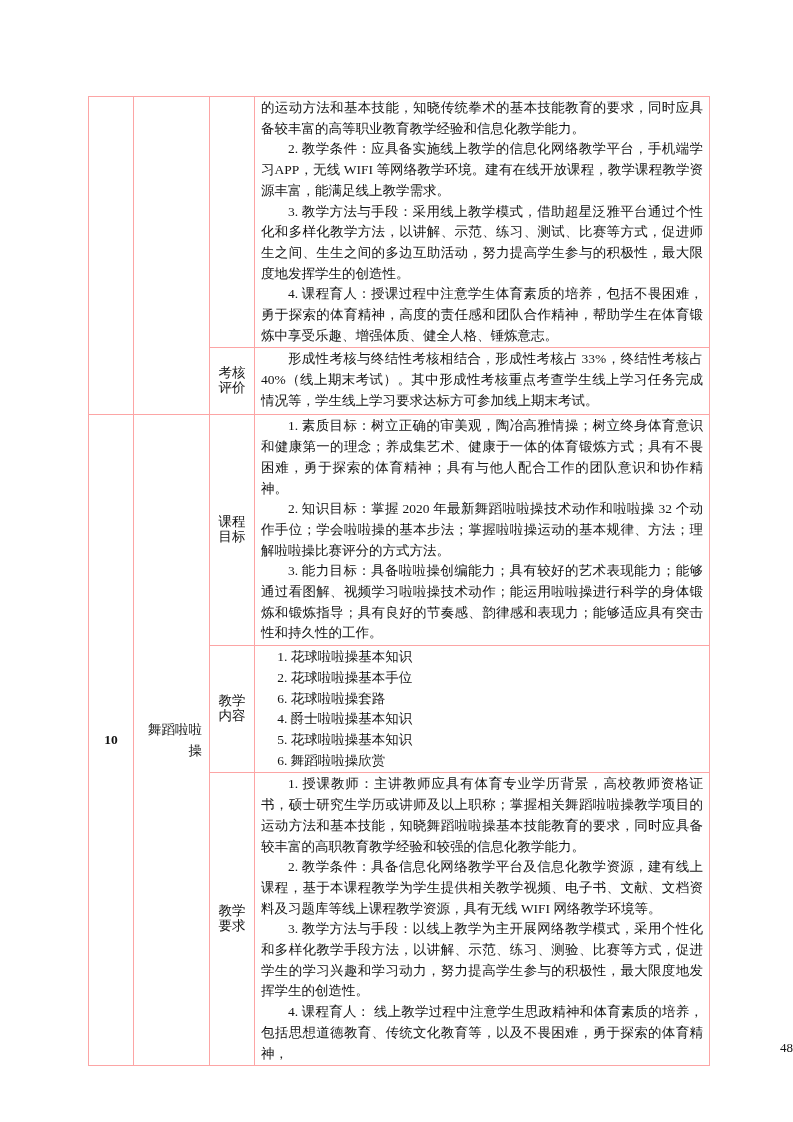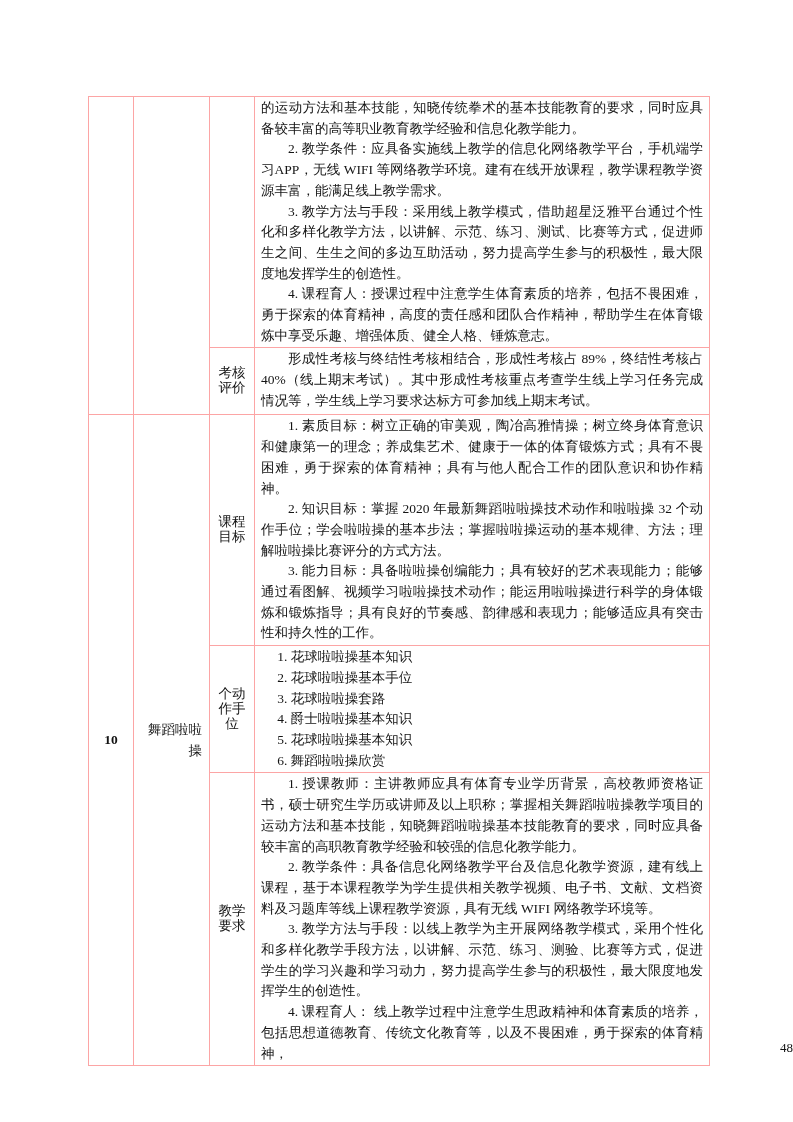--- a/index.html
+++ b/index.html
@@ -88,40 +88,40 @@
     <td class="content-cell">
       <p>的运动方法和基本技能，知晓传统拳术的基本技能教育的要求，同时应具备较丰富的高等职业教育教学经验和信息化教学能力。</p>
       <p class="ind">2. 教学条件：应具备实施线上教学的信息化网络教学平台，手机端学习APP，无线 WIFI 等网络教学环境。建有在线开放课程，教学课程教学资源丰富，能满足线上教学需求。</p>
       <p class="ind">3. 教学方法与手段：采用线上教学模式，借助超星泛雅平台通过个性化和多样化教学方法，以讲解、示范、练习、测试、比赛等方式，促进师生之间、生生之间的多边互助活动，努力提高学生参与的积极性，最大限度地发挥学生的创造性。</p>
       <p class="ind">4. 课程育人：授课过程中注意学生体育素质的培养，包括不畏困难，勇于探索的体育精神，高度的责任感和团队合作精神，帮助学生在体育锻炼中享受乐趣、增强体质、健全人格、锤炼意志。</p>
     </td>
   </tr>
   <tr style="height:67px">
     <td class="label-cell">考核评价</td>
     <td class="content-cell">
-      <p class="ind">形成性考核与终结性考核相结合，形成性考核占 89%，终结性考核占 40%（线上期末考试）。其中形成性考核重点考查学生线上学习任务完成情况等，学生线上学习要求达标方可参加线上期末考试。</p>
+      <p class="ind">形成性考核与终结性考核相结合，形成性考核占 33%，终结性考核占 40%（线上期末考试）。其中形成性考核重点考查学生线上学习任务完成情况等，学生线上学习要求达标方可参加线上期末考试。</p>
     </td>
   </tr>
 
   <tr style="height:210px">
     <td class="num-cell" rowspan="3">10</td>
     <td class="name-cell" rowspan="3">舞蹈啦啦操</td>
     <td class="label-cell">课程目标</td>
     <td class="content-cell">
       <p class="ind">1. 素质目标：树立正确的审美观，陶冶高雅情操；树立终身体育意识和健康第一的理念；养成集艺术、健康于一体的体育锻炼方式；具有不畏困难，勇于探索的体育精神；具有与他人配合工作的团队意识和协作精神。</p>
       <p class="ind">2. 知识目标：掌握 2020 年最新舞蹈啦啦操技术动作和啦啦操 32 个动作手位；学会啦啦操的基本步法；掌握啦啦操运动的基本规律、方法；理解啦啦操比赛评分的方式方法。</p>
       <p class="ind">3. 能力目标：具备啦啦操创编能力；具有较好的艺术表现能力；能够通过看图解、视频学习啦啦操技术动作；能运用啦啦操进行科学的身体锻炼和锻炼指导；具有良好的节奏感、韵律感和表现力；能够适应具有突击性和持久性的工作。</p>
     </td>
   </tr>
   <tr style="height:122px">
-    <td class="label-cell">个动作手位</td>
+    <td class="label-cell">教学内容</td>
     <td class="content-cell">
       <div class="list-line">1. 花球啦啦操基本知识</div>
       <div class="list-line">2. 花球啦啦操基本手位</div>
-      <div class="list-line">3. 花球啦啦操套路</div>
+      <div class="list-line">6. 花球啦啦操套路</div>
       <div class="list-line">4. 爵士啦啦操基本知识</div>
       <div class="list-line">5. 花球啦啦操基本知识</div>
       <div class="list-line">6. 舞蹈啦啦操欣赏</div>
     </td>
   </tr>
   <tr style="height:269px">
     <td class="label-cell">教学要求</td>
     <td class="content-cell">
       <p class="ind">1. 授课教师：主讲教师应具有体育专业学历背景，高校教师资格证书，硕士研究生学历或讲师及以上职称；掌握相关舞蹈啦啦操教学项目的运动方法和基本技能，知晓舞蹈啦啦操基本技能教育的要求，同时应具备较丰富的高职教育教学经验和较强的信息化教学能力。</p>
       <p class="ind">2. 教学条件：具备信息化网络教学平台及信息化教学资源，建有线上课程，基于本课程教学为学生提供相关教学视频、电子书、文献、文档资料及习题库等线上课程教学资源，具有无线 WIFI 网络教学环境等。</p>

